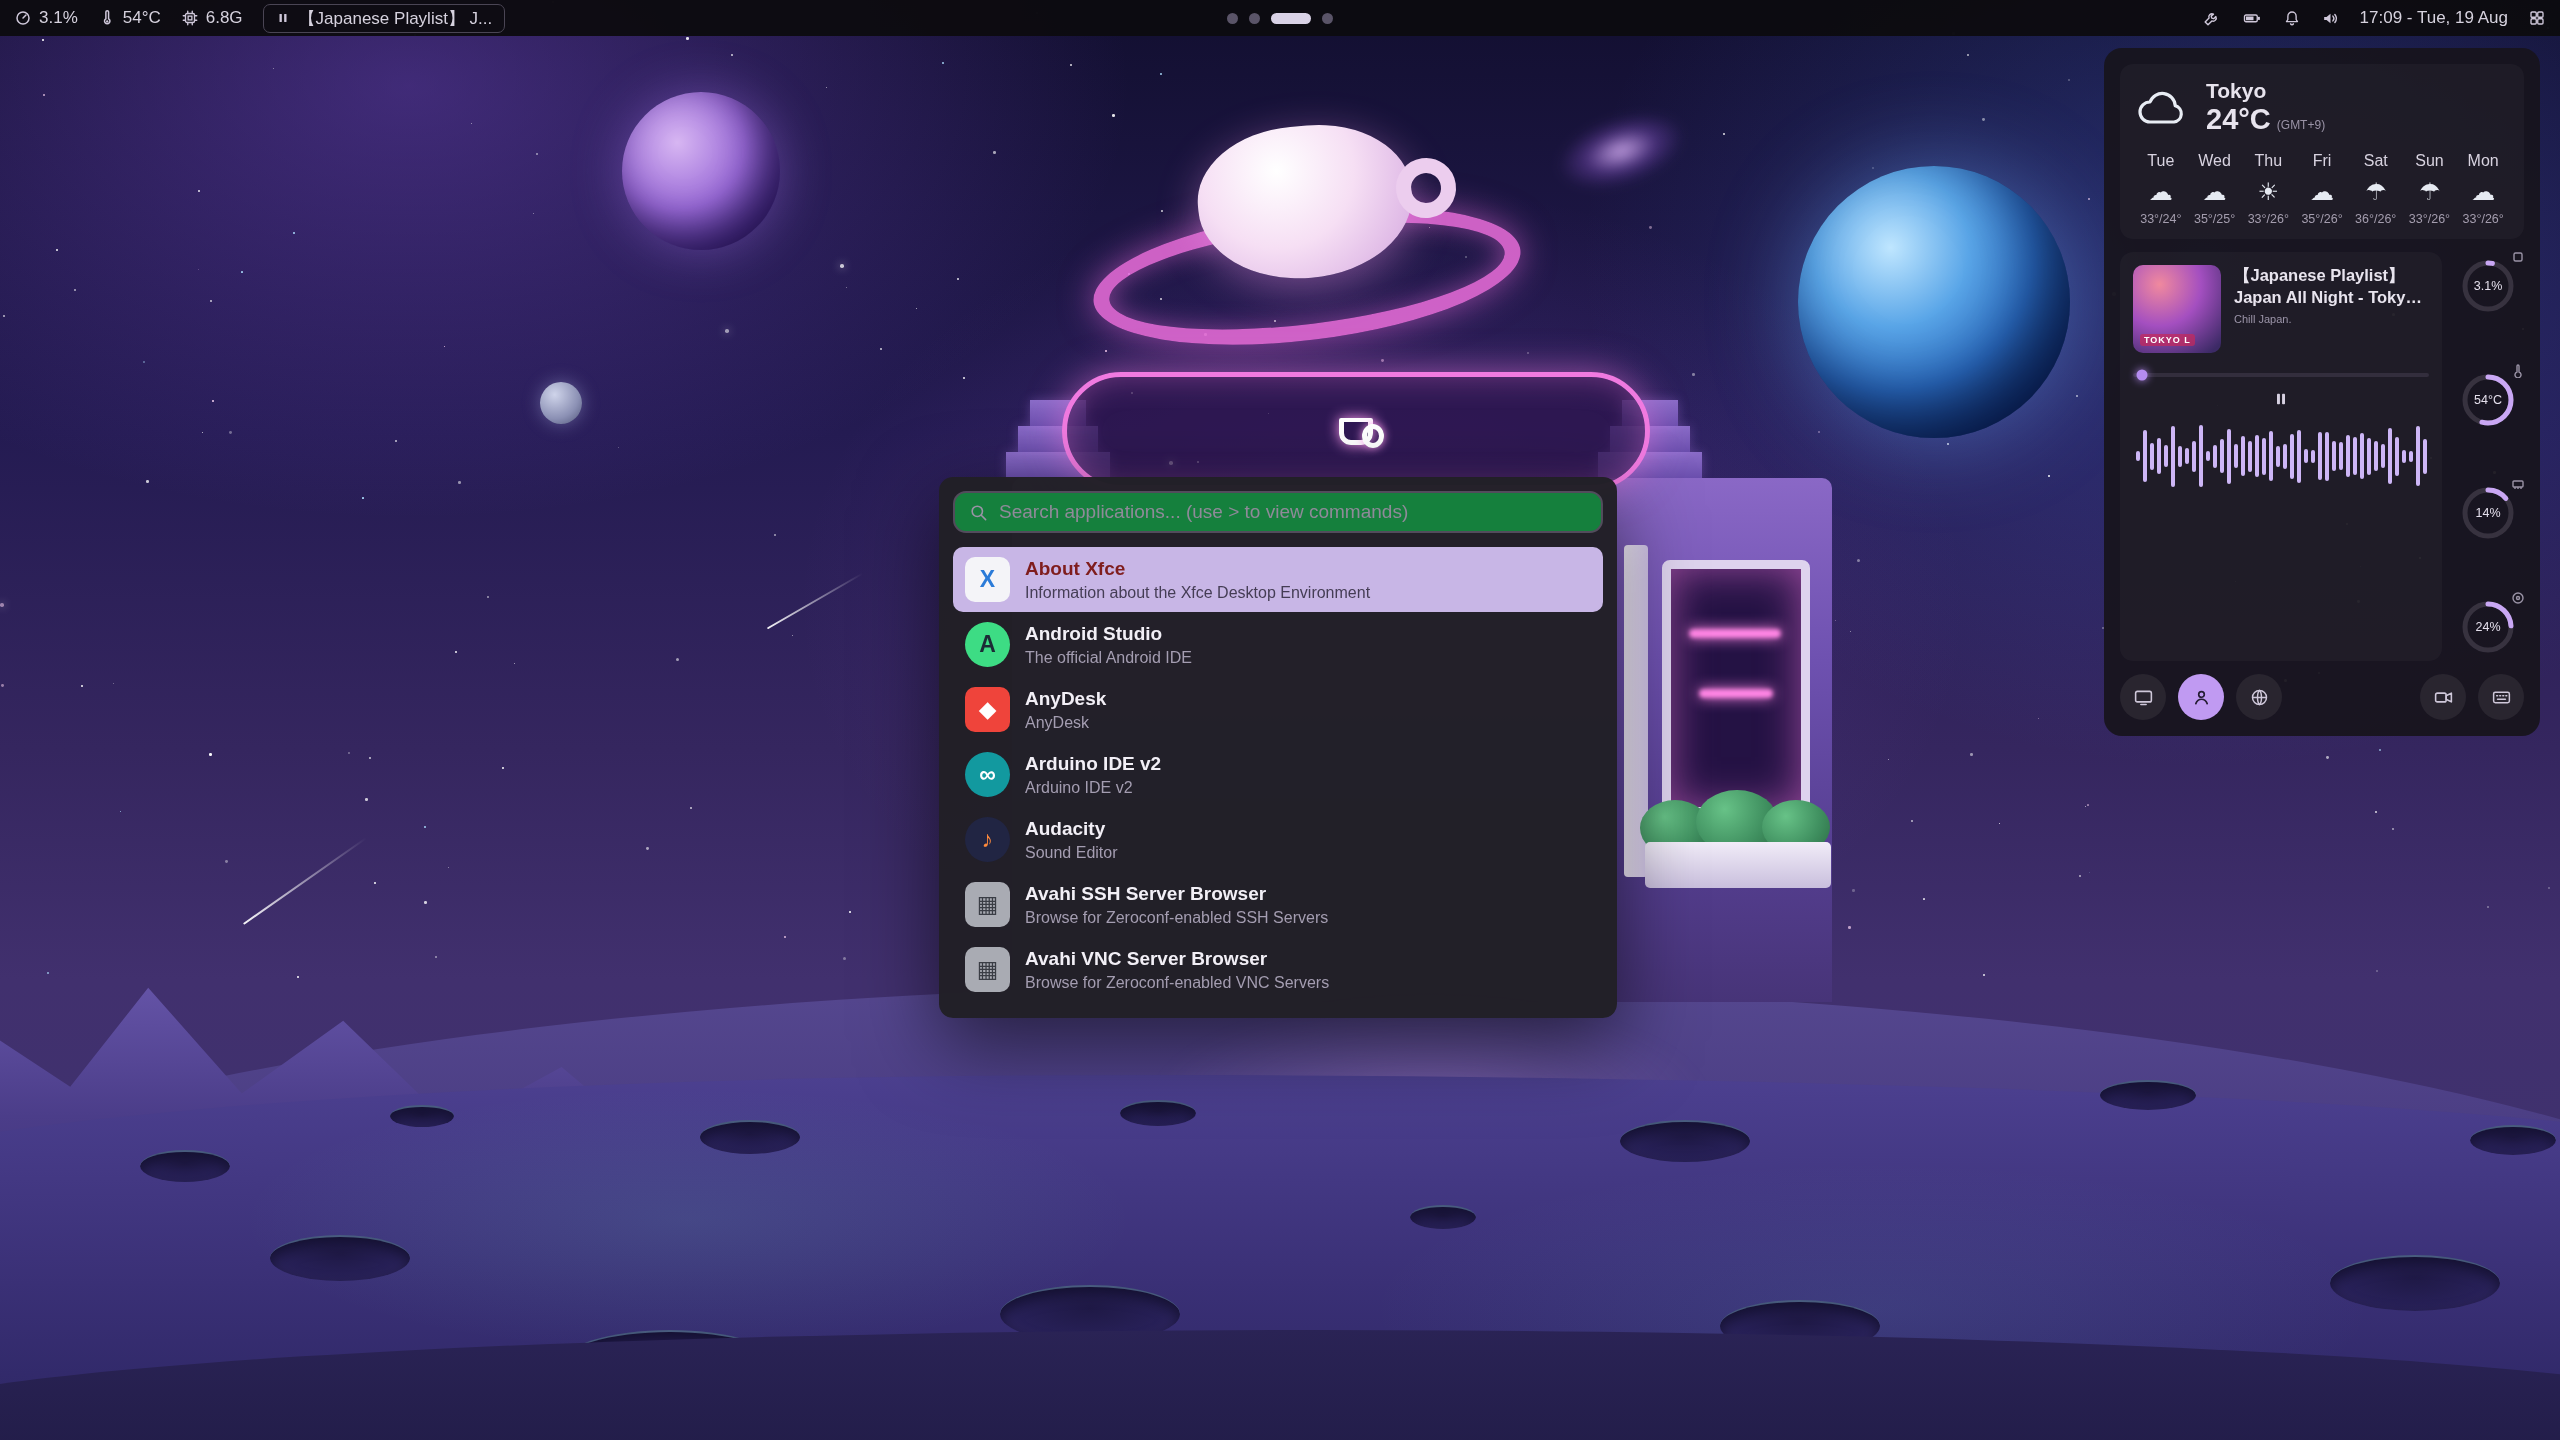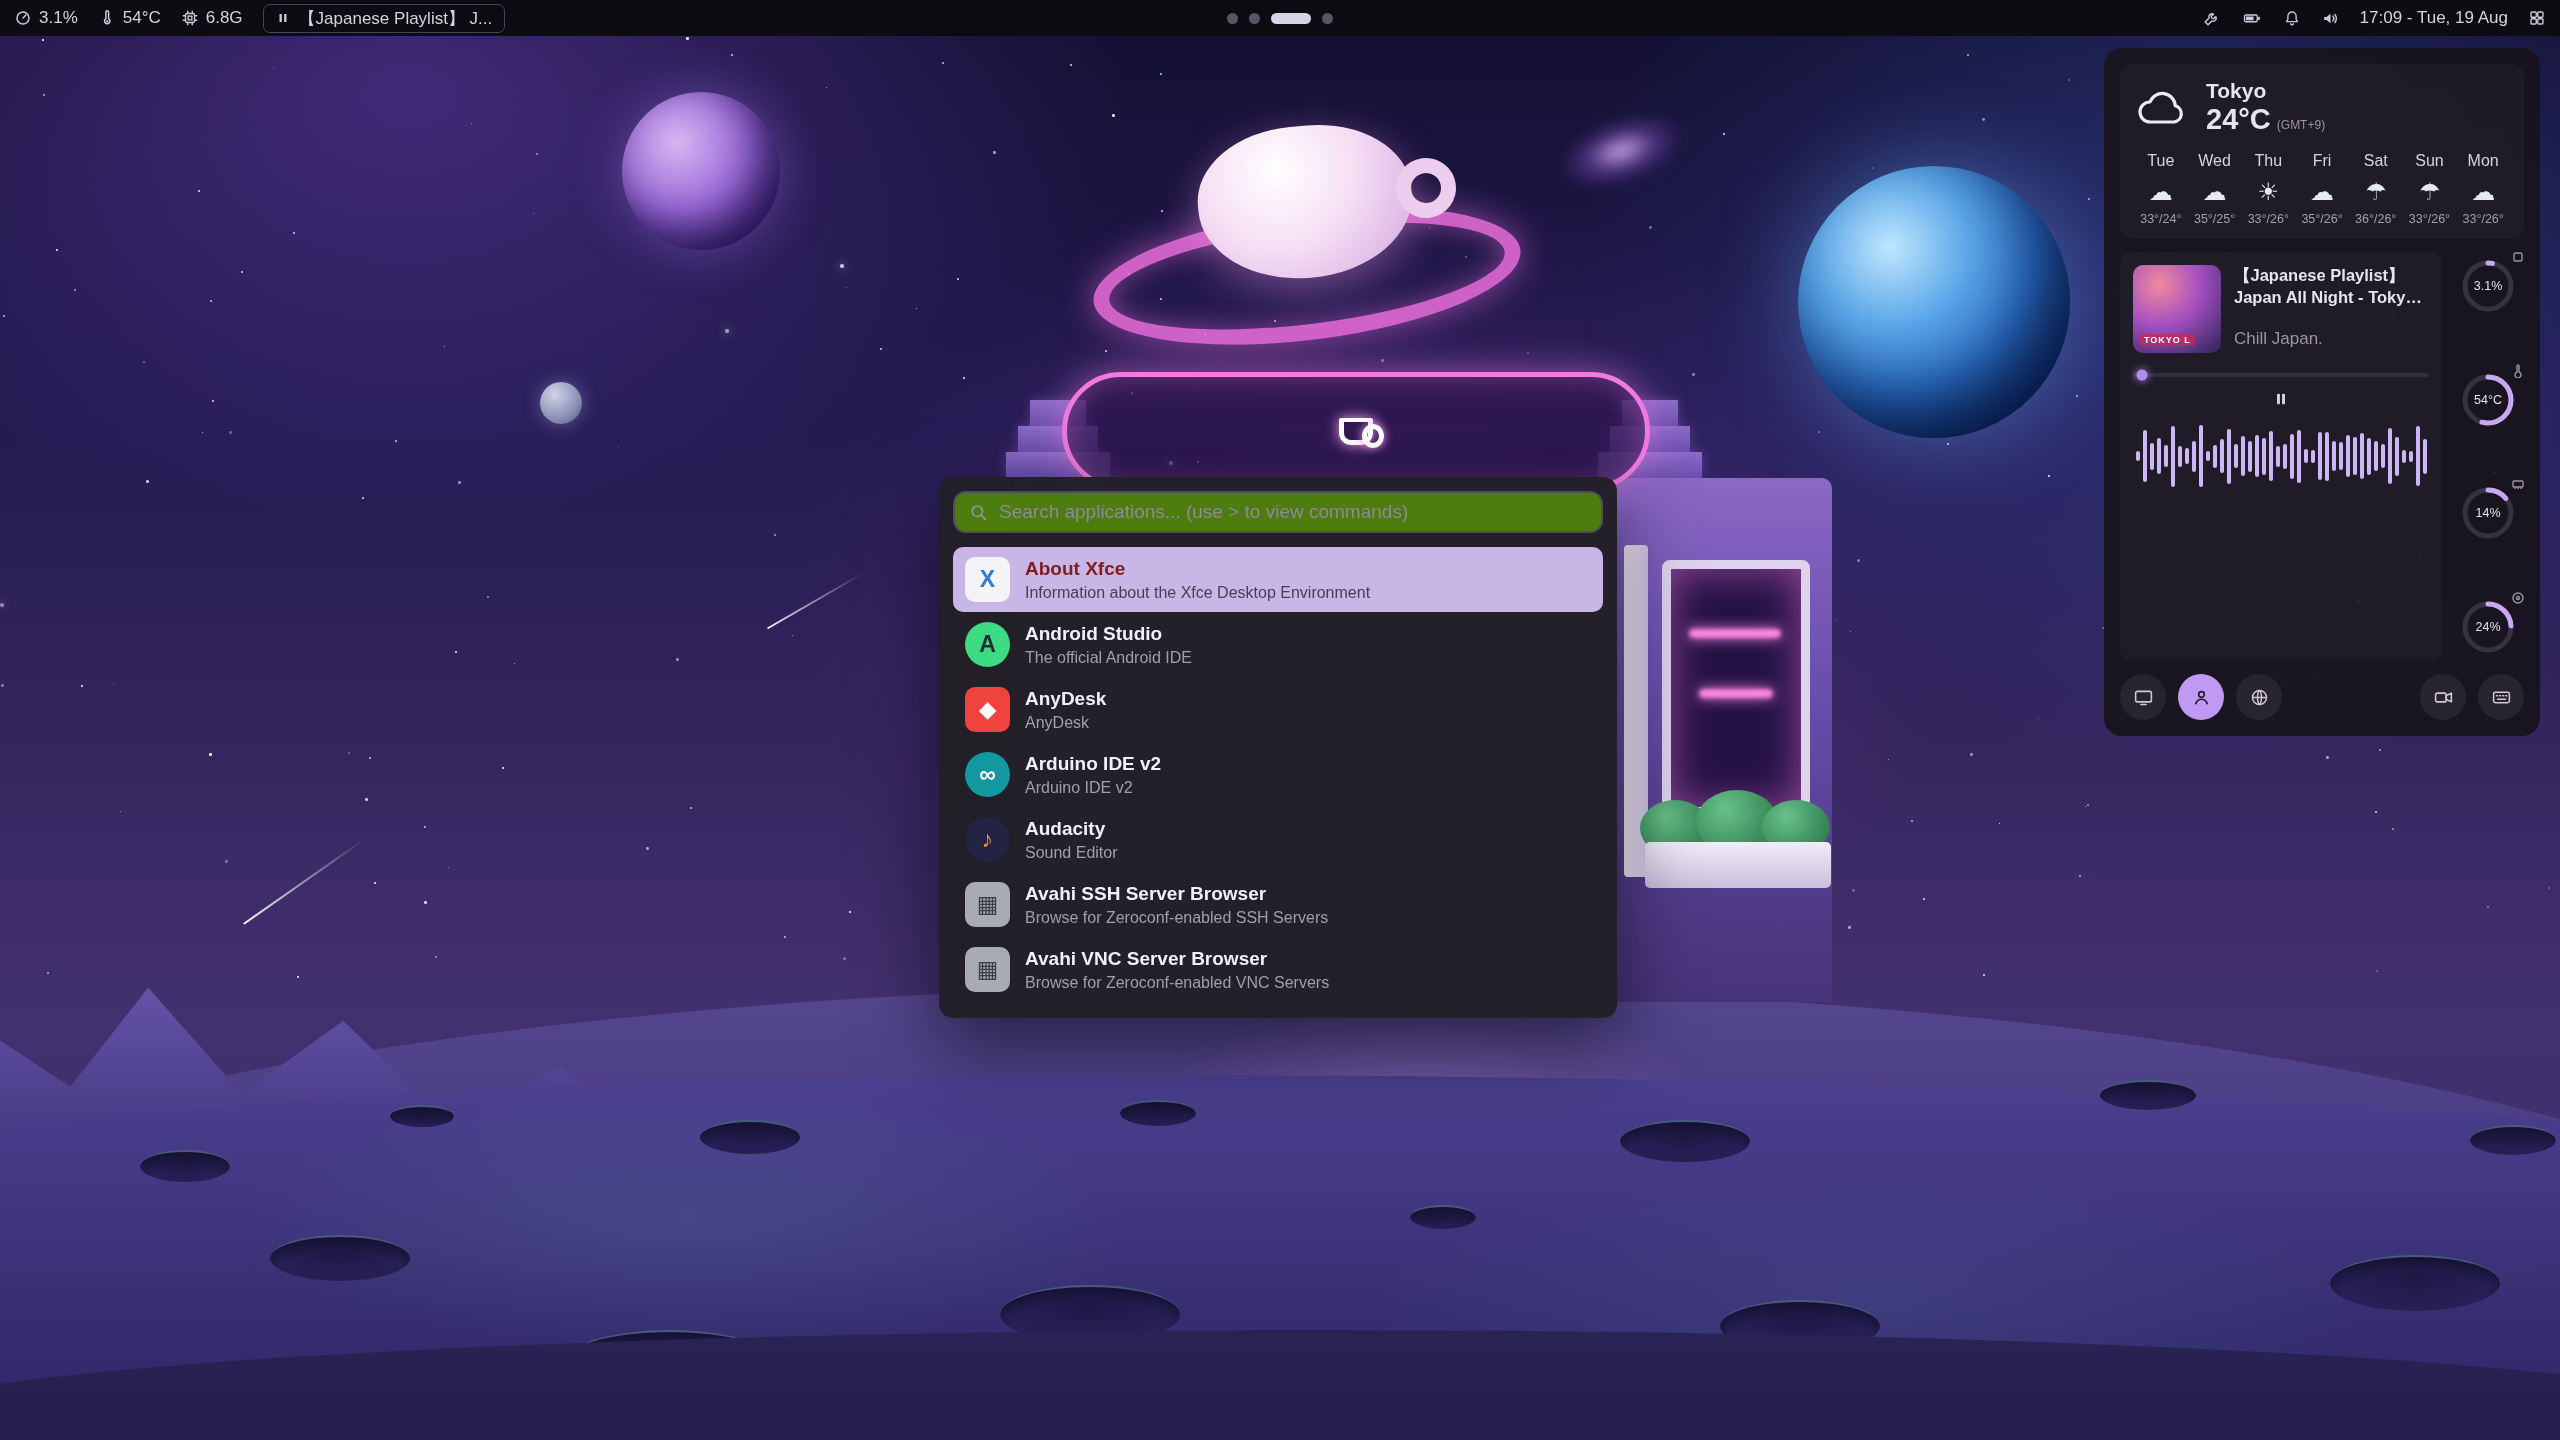--- a/index.html
+++ b/index.html
@@ -97,21 +97,21 @@
  padding:2px 12px;max-width:330px;overflow:hidden;white-space:nowrap}
 .tb-center{position:absolute;left:50%;top:0;transform:translateX(-50%);height:36px;
  display:flex;align-items:center;gap:11px}
 .ws-dot{width:11px;height:11px;border-radius:6px;background:#5a5468}
 .ws-dot.active{width:40px;background:#d9d2e6}
 
 
 .launcher{position:absolute;left:939px;top:477px;width:678px;z-index:25;
  background:rgba(34,31,39,.985);border-radius:14px;padding:14px 14px 16px;
  box-shadow:0 26px 80px rgba(0,0,0,.55)}
-.searchbox{display:flex;align-items:center;gap:11px;height:42px;background:#4d7c0f;
+.searchbox{display:flex;align-items:center;gap:11px;height:42px;background:#15803d;
  border:2px solid #524c5c;border-radius:13px;padding:0 14px;margin-bottom:14px}
 .searchbox input{flex:1;background:transparent;border:none;outline:none;color:#ddd8e4;
  font-size:19px;font-family:inherit}
 .searchbox input::placeholder{color:#8f8a99}
 .app-row{display:flex;align-items:center;gap:15px;padding:0 12px;border-radius:10px;height:65px}
 .app-row.selected{background:#c8b6e6}
 .app-icon{width:45px;height:45px;border-radius:10px;display:flex;align-items:center;
  justify-content:center;font-size:23px;font-weight:bold;flex:none}
 .app-name{font-size:19px;font-weight:bold;color:#f2eff6;margin-bottom:4px}
 .app-desc{font-size:16px;color:#a49db1}
@@ -146,21 +146,21 @@
 .media-row{display:flex;gap:10px;flex:1}
 .media-card{flex:1;background:rgba(255,255,255,.03);border-radius:13px;padding:13px;
  display:flex;flex-direction:column;min-width:0}
 .m-top{display:flex;gap:13px}
 .album{width:88px;height:88px;border-radius:10px;flex:none;position:relative;overflow:hidden;
  background:radial-gradient(circle at 30% 22%,#f0899e,#a44fc0 45%,#3c2a66 92%)}
 .album-label{position:absolute;bottom:7px;left:7px;font-size:9px;font-weight:bold;color:#fff;
  background:rgba(200,40,90,.7);padding:1px 4px;border-radius:3px;letter-spacing:1px}
 .m-title{font-size:16.5px;font-weight:bold;line-height:1.32;display:-webkit-box;
  -webkit-line-clamp:2;-webkit-box-orient:vertical;overflow:hidden}
-.m-sub{font-size:17px;color:#9b94a8;margin-top:20px}
+.m-sub{font-size:11px;color:#9b94a8;margin-top:4px}
 .progress{position:relative;height:4px;background:#332e3d;border-radius:2px;margin-top:20px}
 .progress-dot{position:absolute;left:3%;top:50%;transform:translate(-50%,-50%);width:11px;height:11px;
  border-radius:50%;background:#b48cf0;box-shadow:0 0 9px #b48cf0}
 .pause-btn{align-self:center;margin-top:14px;color:#d7d1e2}
 .wave{display:flex;align-items:center;justify-content:center;gap:3px;height:86px;margin-top:6px}
 .wave span{width:4px;border-radius:2px;background:#cdb6f6}
 .gauges{width:72px;display:flex;flex-direction:column;justify-content:space-between;padding:2px 0}
 .gauge{position:relative;width:64px;height:64px;margin:0 auto}
 .gauge-label{position:absolute;inset:0;display:flex;align-items:center;justify-content:center;
  font-size:12.5px;color:#e4dfec}

